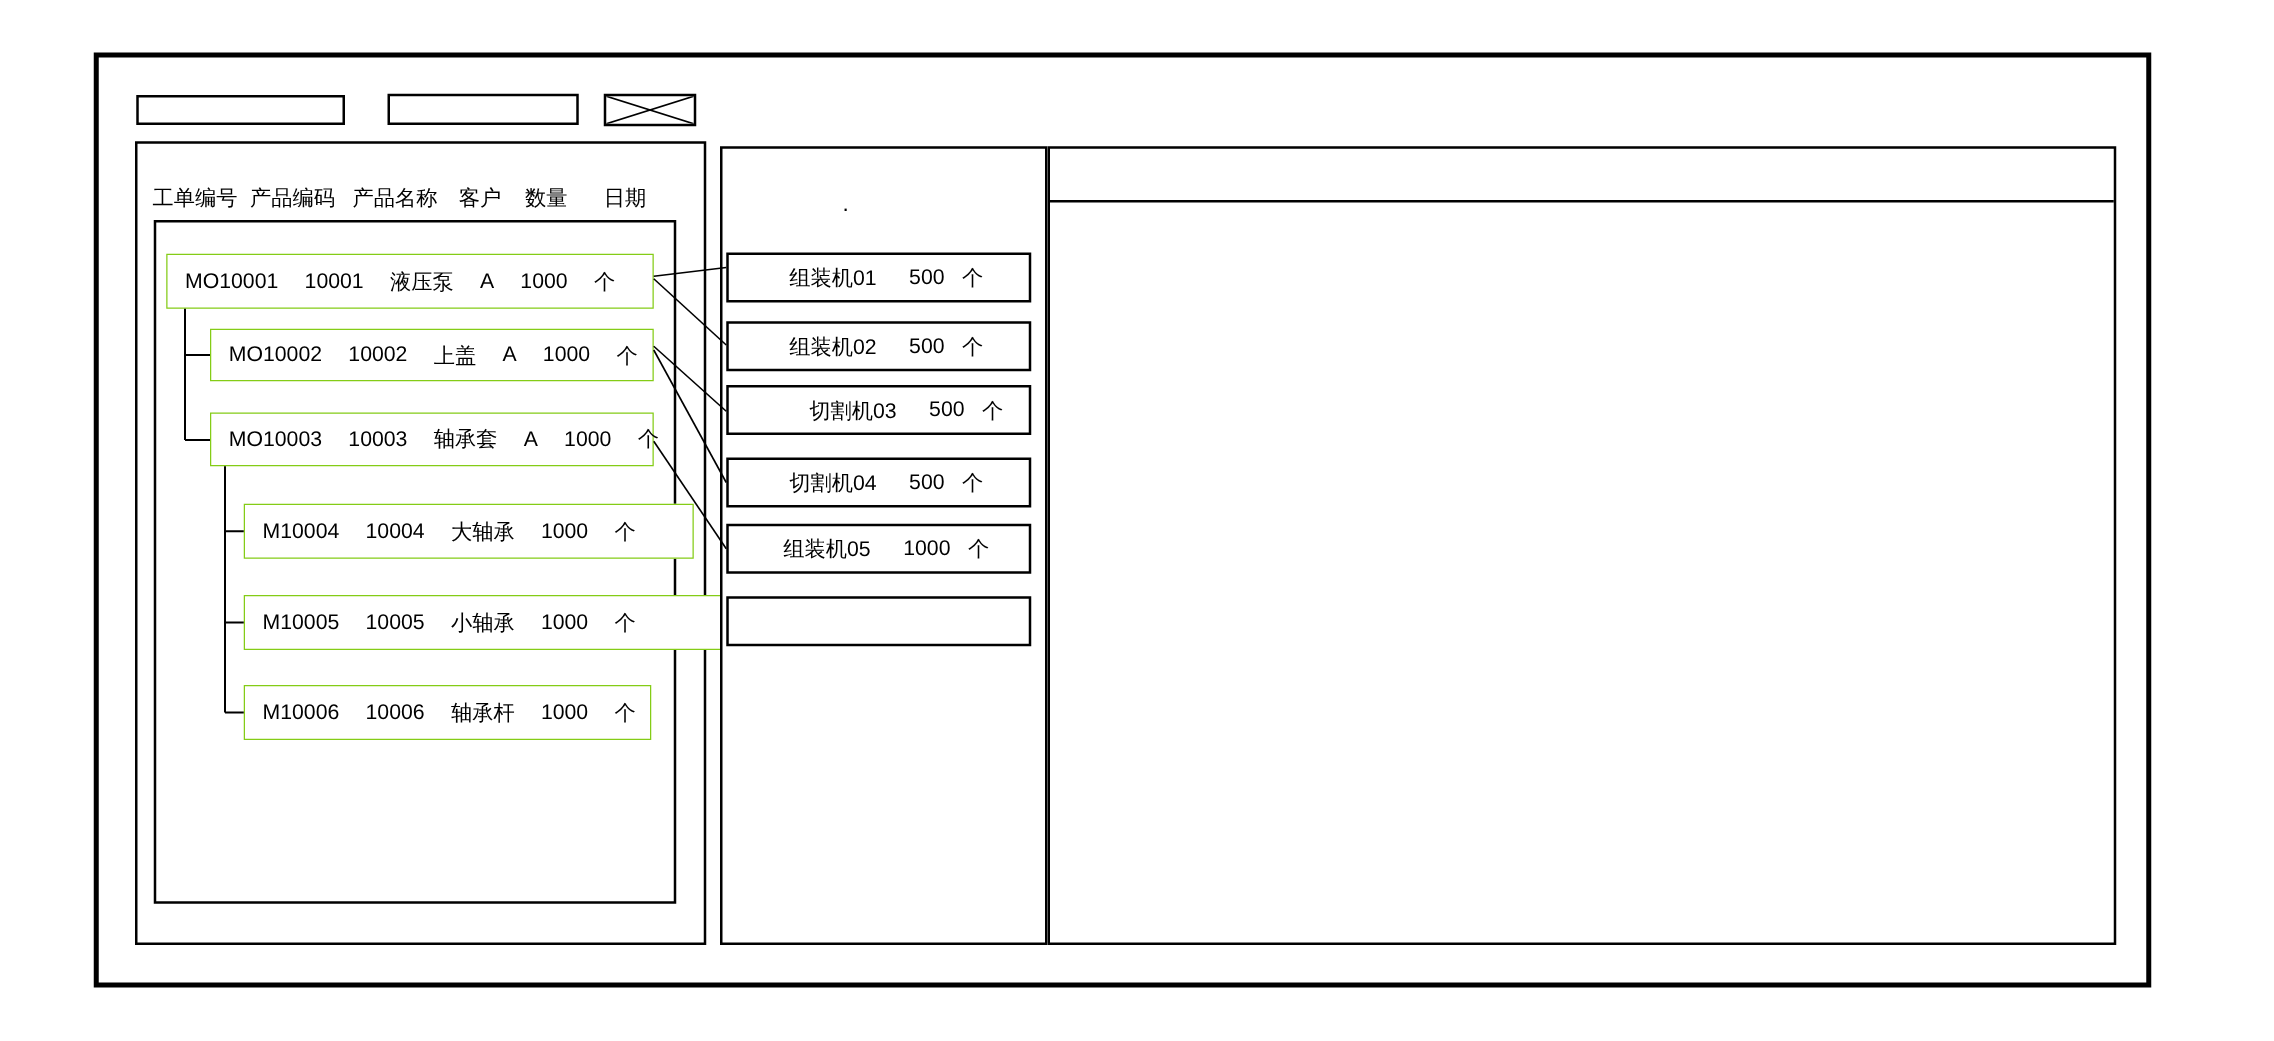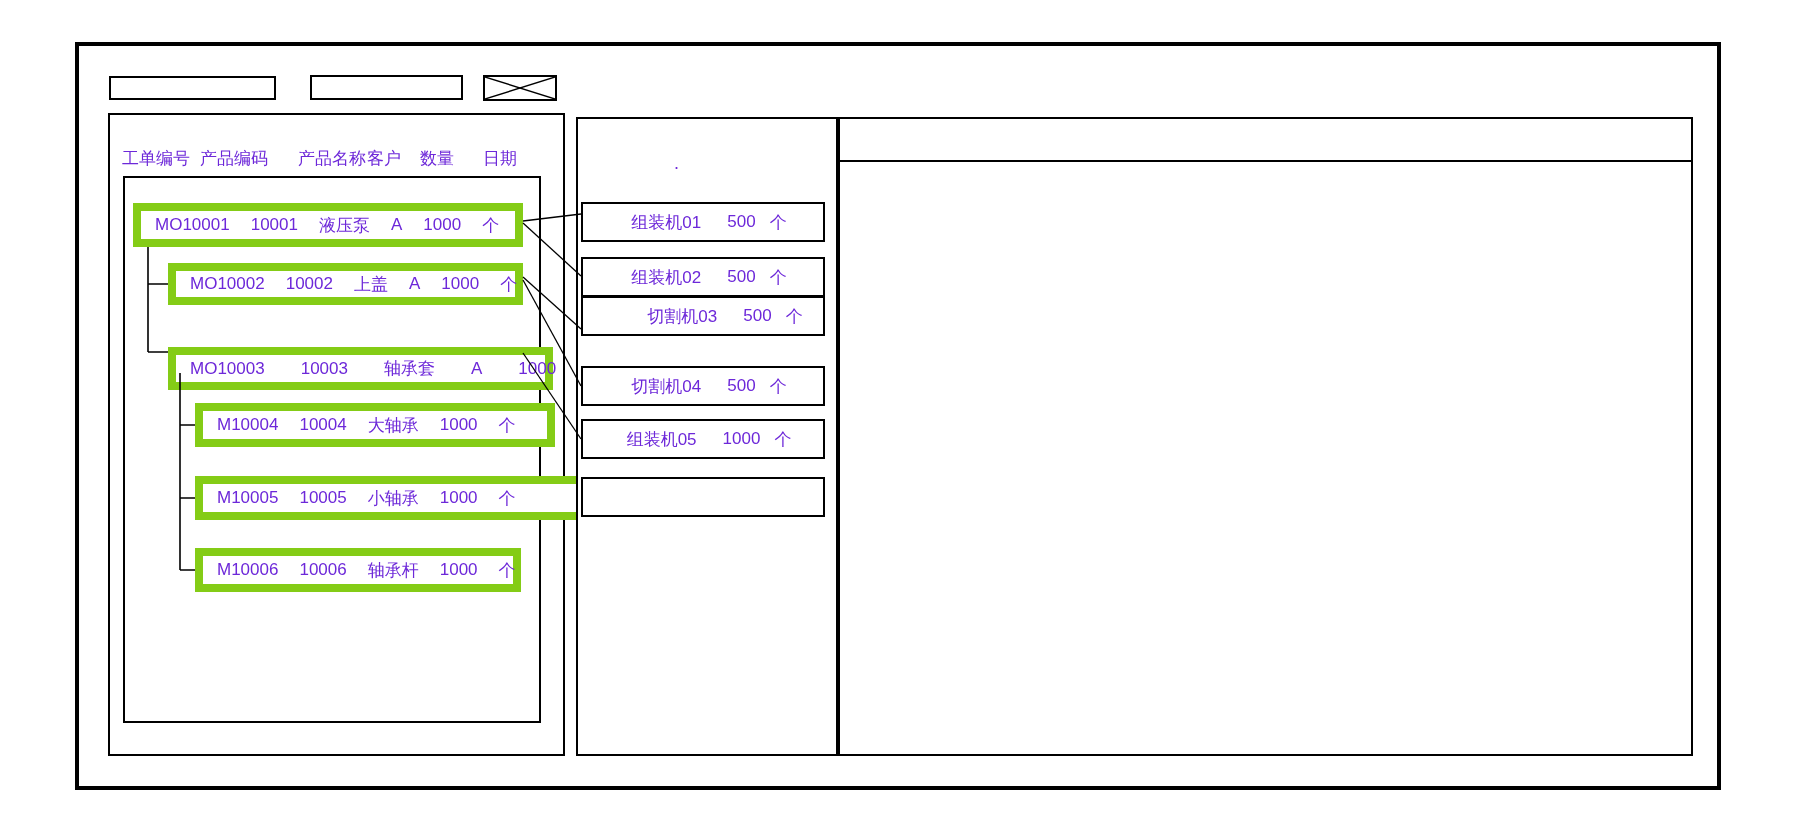--- a/index.html
+++ b/index.html
@@ -1,29 +1,29 @@
 <!DOCTYPE html>
 <html><head>
 <meta charset="utf-8">
 <style>
   html,body{margin:0;padding:0;background:#ffffff;}
   .canvas{
     position:relative;width:1819px;height:833px;background:#ffffff;
-    font-family:"Liberation Sans","DejaVu Sans",sans-serif;color:#6d28d9;
+    font-family:"Liberation Sans","DejaVu Sans",sans-serif;color:#000000;
     overflow:hidden;
   }
   .abs{position:absolute;box-sizing:border-box;}
   .outer-frame{left:75px;top:42px;width:1646px;height:748px;border:4px solid #000;background:#fff;}
   .wf-field{border:2px solid #000;background:#fff;}
   .xbox{border:2px solid #000;background:#fff;}
   .panel{border:2px solid #000;background:#fff;}
   .inner-box{border:2px solid #000;background:#fff;}
   .col-head{font-size:17px;white-space:nowrap;}
   .tree-box{
-    border:8px solid #84cc16;background:#fff;font-size:17px;
+    border:1px solid #84cc16;background:#fff;font-size:17px;
     display:flex;align-items:center;padding-left:14px;white-space:nowrap;
   }
   .tree-box .tf{margin-right:21px;}
   .machine-box{
     left:581px;width:244px;height:40px;border:2px solid #000;background:#fff;
     font-size:17px;display:flex;align-items:center;padding-left:12px;white-space:nowrap;justify-content:center;
   }
   .machine-box .mname{margin-right:26px;}
   .machine-box .mqty{margin-right:14px;}
   .divider{left:0;top:41px;width:100%;height:0;border-top:2px solid #000;}
@@ -43,21 +43,21 @@
     <svg width="70" height="22" viewBox="0 0 70 22">
       <line x1="0" y1="0" x2="70" y2="22" stroke="#000" stroke-width="1.4"></line>
       <line x1="0" y1="22" x2="70" y2="0" stroke="#000" stroke-width="1.4"></line>
     </svg>
   </div>
 
   <div class="abs panel" style="left:108px;top:113px;width:457px;height:643px;"></div>
 
   <span class="abs col-head" style="left:122px;top:147px;">工单编号</span>
   <span class="abs col-head" style="left:200px;top:147px;">产品编码</span>
-  <span class="abs col-head" style="left:298px;top:147px;">产品名称</span>
+  <span class="abs col-head" style="left:282px;top:147px;">产品名称</span>
   <span class="abs col-head" style="left:367px;top:147px;">客户</span>
   <span class="abs col-head" style="left:420px;top:147px;">数量</span>
   <span class="abs col-head" style="left:483px;top:147px;">日期</span>
 
   <div class="abs inner-box" style="left:123px;top:176px;width:418px;height:547px;"></div>
 
   <div class="abs tree-box" style="left:133px;top:203px;width:390px;height:44px;">
     <span class="tf">MO10001</span>
     <span class="tf">10001</span>
     <span class="tf">液压泵</span>
@@ -68,21 +68,21 @@
 
   <div class="abs tree-box" style="left:168px;top:263px;width:355px;height:42px;">
     <span class="tf">MO10002</span>
     <span class="tf">10002</span>
     <span class="tf">上盖</span>
     <span class="tf">A</span>
     <span class="tf">1000</span>
     <span>个</span>
   </div>
 
-  <div class="abs tree-box" style="left:168px;top:347px;width:385px;height:43px;gap:15px;">
+  <div class="abs tree-box" style="left:168px;top:330px;width:355px;height:43px;">
     <span class="tf">MO10003</span>
     <span class="tf">10003</span>
     <span class="tf">轴承套</span>
     <span class="tf">A</span>
     <span class="tf">1000</span>
     <span>个</span>
   </div>
 
   <div class="abs tree-box" style="left:195px;top:403px;width:360px;height:44px;">
     <span class="tf">M10004</span>
@@ -115,21 +115,21 @@
   <div class="abs machine-box" style="top:202px;">
     <span class="mname">组装机01</span>
     <span class="mqty">500</span>
     <span>个</span>
   </div>
   <div class="abs machine-box" style="top:257px;">
     <span class="mname">组装机02</span>
     <span class="mqty">500</span>
     <span>个</span>
   </div>
-  <div class="abs machine-box" style="top:296px;padding-left:44px;">
+  <div class="abs machine-box" style="top:308px;padding-left:44px;">
     <span class="mname">切割机03</span>
     <span class="mqty">500</span>
     <span>个</span>
   </div>
   <div class="abs machine-box" style="top:366px;">
     <span class="mname">切割机04</span>
     <span class="mqty">500</span>
     <span>个</span>
   </div>
   <div class="abs machine-box" style="top:419px;">

